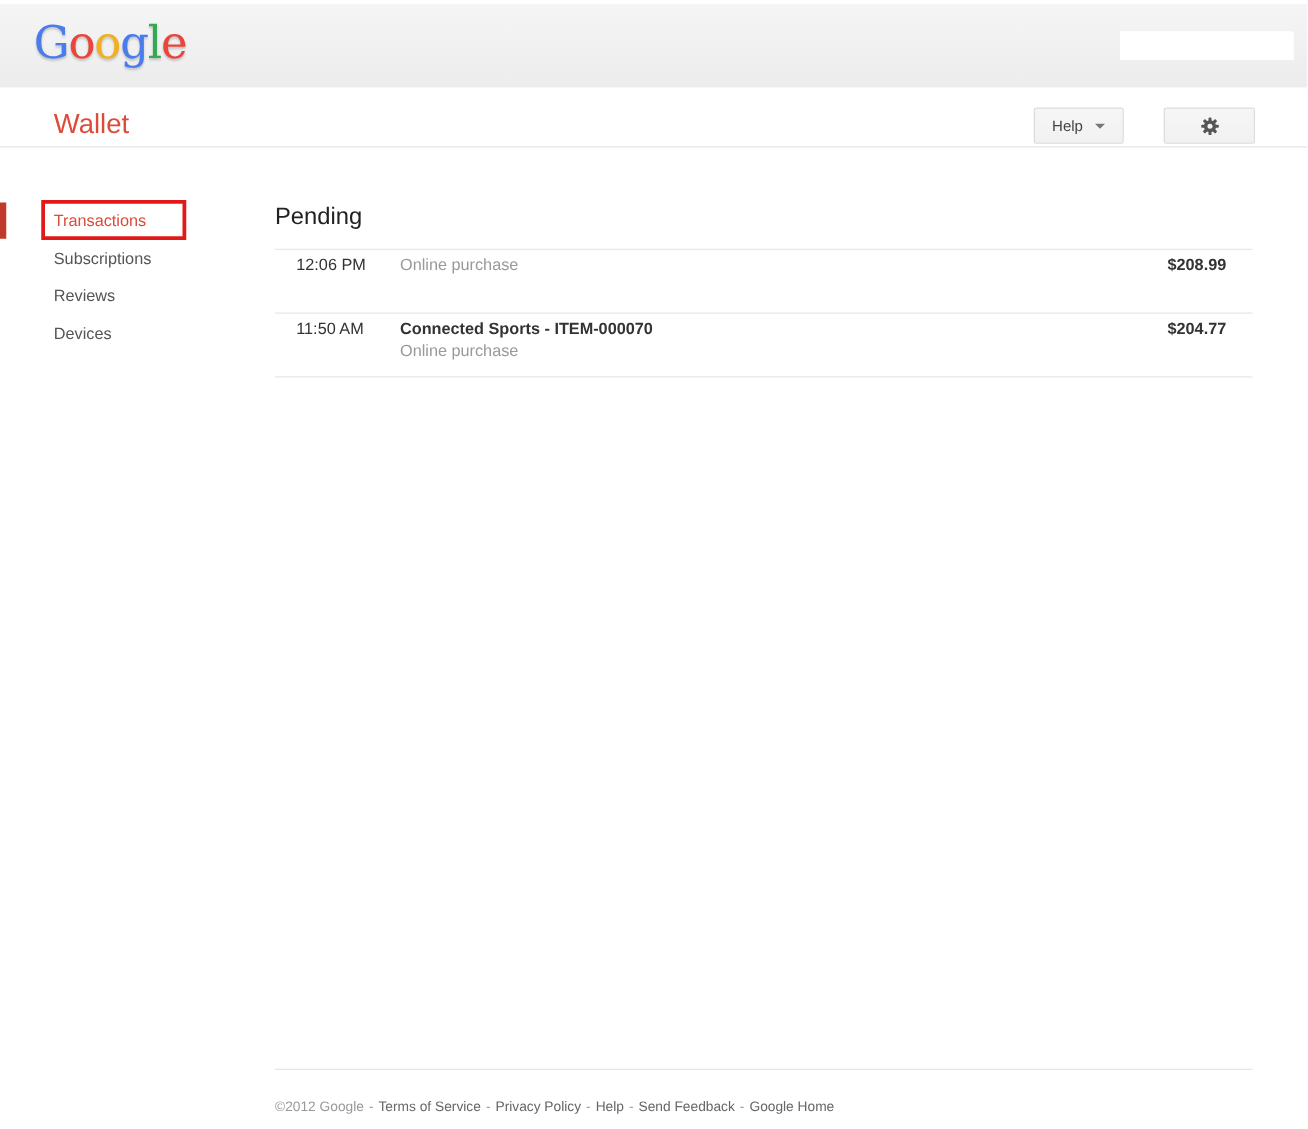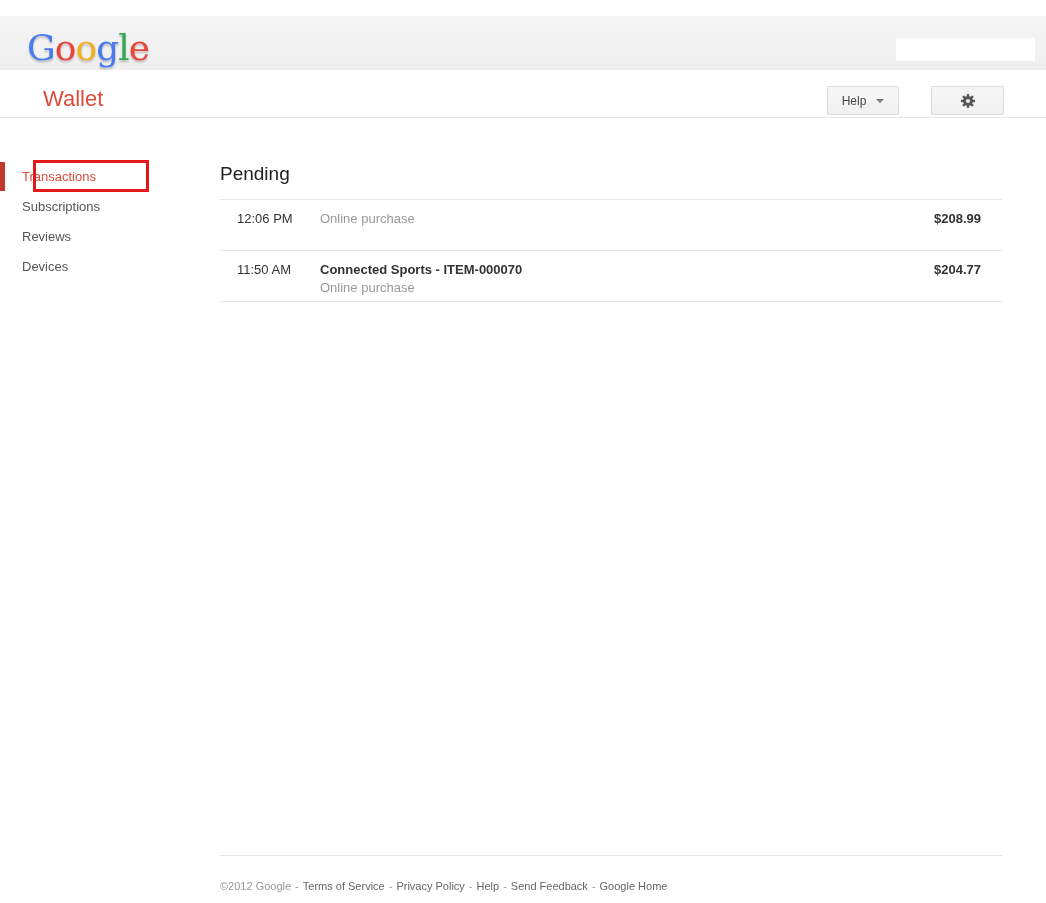--- a/index.html
+++ b/index.html
@@ -2,21 +2,21 @@
 <html><head>
 <meta charset="utf-8">
 <style>
   * { margin:0; padding:0; box-sizing:border-box; }
   html,body { background:#fff; }
   body { font-family:"Liberation Sans", sans-serif; }
   .screen { position:relative; width:1046px; height:903px; background:#fff; overflow:hidden; }
 
   
   .topbar {
-    position:absolute; left:0; top:16px; width:1046px; height:70px;
+    position:absolute; left:0; top:3px; width:1046px; height:70px;
     background:linear-gradient(#f5f5f5,#ececec);
     border-bottom:1px solid #e2e2e2;
     padding-left:45px;
   }
   .logo {
     position:absolute; left:27px; top:11px;
     font-family:"DejaVu Serif", serif;
     font-size:36px; line-height:42px; letter-spacing:-1px;
     text-shadow:0 2px 2px rgba(0,0,0,0.22);
     cursor:pointer; user-select:none;
@@ -46,40 +46,40 @@
   .btn-gear { right:42px; width:73px; }
   .caret {
     width:0; height:0; margin-left:10px;
     border-left:4px solid transparent; border-right:4px solid transparent;
     border-top:4px solid #777;
   }
 
   
   .sidebar { position:absolute; left:0; top:129px; width:220px; padding-top:33px; }
   .nav-item {
-    height:30px; line-height:30px; padding-left:22px;
+    height:30px; line-height:30px; padding-left:43px;
     font-size:13px; color:#555; cursor:pointer;
   }
   .nav-item.selected { color:#dd4b39; }
   .selected-bar {
     position:absolute; left:0; top:162px; width:5px; height:29px;
     background:#c0392b;
   }
   .annotation-box {
     position:absolute; left:33px; top:160px; width:116px; height:32px;
     border:3px solid #e31818; pointer-events:none;
   }
 
   
   .content { position:absolute; left:220px; top:163px; width:782px; }
   .section-title { font-size:19px; font-weight:400; color:#222; height:36px; }
   .rows { border-bottom:1px solid #e8e8e8; }
   .row {
     display:flex; height:51px; border-top:1px solid #e8e8e8;
-    padding:10px 0 0 17px; cursor:pointer;
+    padding:3px 0 0 17px; cursor:pointer;
   }
   .row .time { width:83px; font-size:13px; color:#333; line-height:18px; }
   .row .details { flex:1; }
   .row .title { font-size:13px; font-weight:bold; color:#333; line-height:18px; }
   .row .desc { font-size:13px; color:#999; line-height:18px; }
   .row .amount { width:140px; text-align:right; padding-right:21px; font-size:13px; font-weight:bold; color:#333; line-height:18px; }
 
   
   .footer {
     position:absolute; left:220px; top:855px; width:782px;

